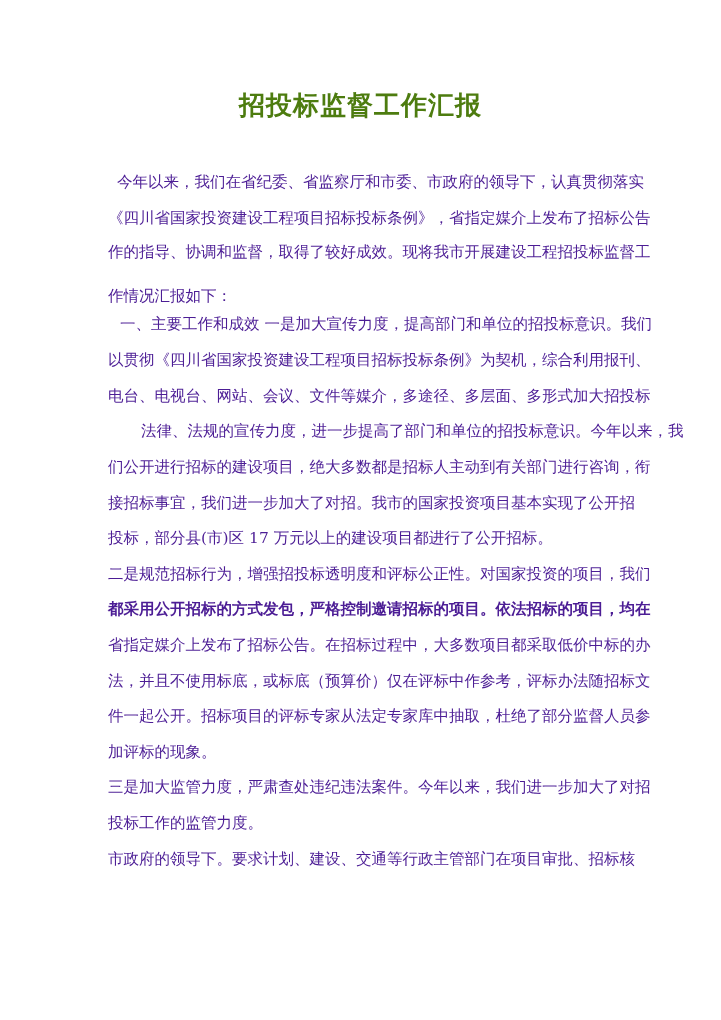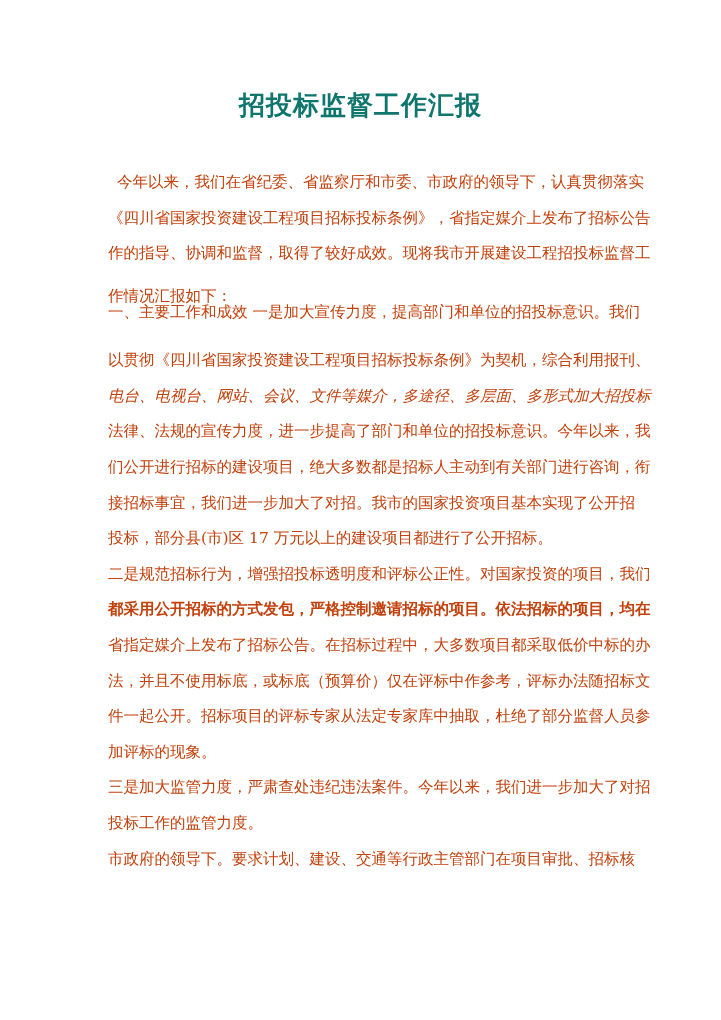--- a/index.html
+++ b/index.html
@@ -1,40 +1,40 @@
 <!DOCTYPE html>
 <html><head>
   <meta charset="utf-8">
   <style>
     html, body { margin: 0; padding: 0; background: #ffffff; }
     body { width: 721px; height: 1020px; position: relative; overflow: hidden;
            font-family: "DejaVu Serif", "Liberation Serif", serif; color: #111111; }
     .page { position: absolute; left: 0; top: 0; width: 721px; height: 1020px; background: #ffffff; }
     .title { position: absolute; left: 0; width: 721px; top: 86px; text-align: center;
-             font-size: 26px; font-weight: bold; letter-spacing: 1px; color: #0f766e; line-height: 38px; }
+             font-size: 26px; font-weight: bold; letter-spacing: 1px; color: #4d7c0f; line-height: 38px; }
     .line { position: absolute; left: 108px; width: 504px; height: 24px; line-height: 24px;
             font-size: 15.5px; white-space: nowrap; text-align: justify; text-align-last: justify;
-            color: #c2410c; }
+            color: #4c1d95; }
     .line.indent { left: 117px; width: 495px; }
     .line.last { text-align-last: left; }
   </style>
 </head>
 <body>
 
 <div class="page">
   <div class="title">招投标监督工作汇报</div>
   <div id="body-lines">
       <div class="line indent" style="top: 170px;">今年以来，我们在省纪委、省监察厅和市委、市政府的领导下，认真贯彻落实</div>
       <div class="line" style="top: 206px;">《四川省国家投资建设工程项目招标投标条例》，省指定媒介上发布了招标公告</div>
-      <div class="line" style="top: 241px;">作的指导、协调和监督，取得了较好成效。现将我市开展建设工程招投标监督工</div>
+      <div class="line" style="top: 241px; font-family: Liberation Mono, monospace;">作的指导、协调和监督，取得了较好成效。现将我市开展建设工程招投标监督工</div>
       <div class="line last" style="top: 276px; margin-top: 8px;">作情况汇报如下：</div>
-      <div class="line" style="top: 300px;">一、主要工作和成效 一是加大宣传力度，提高部门和单位的招投标意识。我们</div>
+      <div class="line" style="top: 312px; margin-left: 12px;">一、主要工作和成效 一是加大宣传力度，提高部门和单位的招投标意识。我们</div>
       <div class="line" style="top: 348px;">以贯彻《四川省国家投资建设工程项目招标投标条例》为契机，综合利用报刊、</div>
-      <div class="line" style="top: 384px; font-style: italic;">电台、电视台、网站、会议、文件等媒介，多途径、多层面、多形式加大招投标</div>
-      <div class="line" style="top: 419px;">法律、法规的宣传力度，进一步提高了部门和单位的招投标意识。今年以来，我</div>
+      <div class="line" style="top: 384px;">电台、电视台、网站、会议、文件等媒介，多途径、多层面、多形式加大招投标</div>
+      <div class="line" style="top: 419px; margin-left: 33px;">法律、法规的宣传力度，进一步提高了部门和单位的招投标意识。今年以来，我</div>
       <div class="line" style="top: 455px;">们公开进行招标的建设项目，绝大多数都是招标人主动到有关部门进行咨询，衔</div>
       <div class="line" style="top: 491px;">接招标事宜，我们进一步加大了对招。我市的国家投资项目基本实现了公开招</div>
       <div class="line last" style="top: 526px;">投标，部分县(市)区 17 万元以上的建设项目都进行了公开招标。</div>
       <div class="line" style="top: 562px;">二是规范招标行为，增强招投标透明度和评标公正性。对国家投资的项目，我们</div>
       <div class="line" style="top: 597px; font-weight: bold;">都采用公开招标的方式发包，严格控制邀请招标的项目。依法招标的项目，均在</div>
       <div class="line" style="top: 633px;">省指定媒介上发布了招标公告。在招标过程中，大多数项目都采取低价中标的办</div>
       <div class="line" style="top: 669px;">法，并且不使用标底，或标底（预算价）仅在评标中作参考，评标办法随招标文</div>
       <div class="line" style="top: 704px;">件一起公开。招标项目的评标专家从法定专家库中抽取，杜绝了部分监督人员参</div>
       <div class="line last" style="top: 740px;">加评标的现象。</div>
       <div class="line" style="top: 775px;">三是加大监管力度，严肃查处违纪违法案件。今年以来，我们进一步加大了对招</div>

